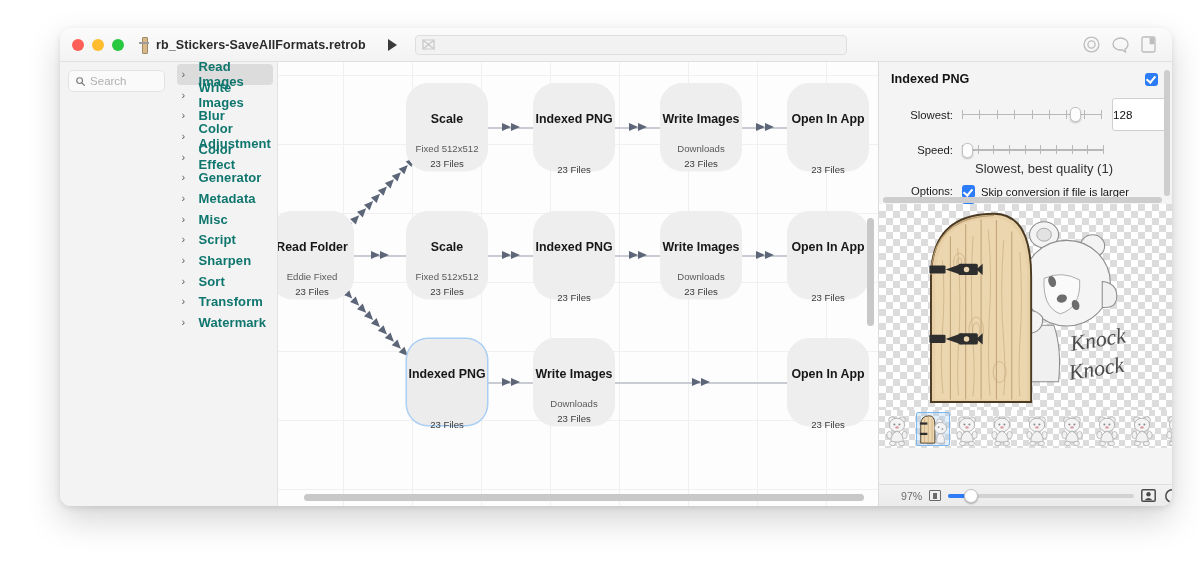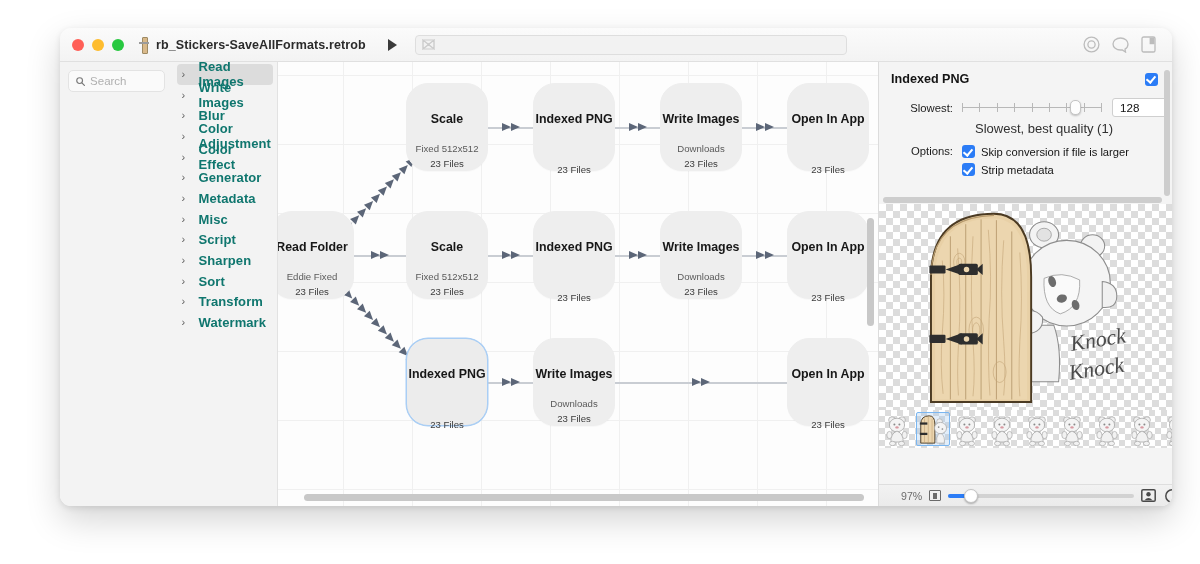--- a/index.html
+++ b/index.html
@@ -234,24 +234,24 @@
   .slider .thumb {
     position: absolute; width: 11px; height: 15px;
     background: #fdfdfd; border: 0.5px solid #c4c4c4;
     border-radius: 5px; top: -0.5px;
     box-shadow: 0 1px 2px rgba(0,0,0,0.22);
     cursor: grab;
   }
   #colors-slider { width: 140px; }
   #speed-slider { width: 142px; }
   #colors-value {
-    width: 58px; height: 19px; margin-left: 10px;
+    width: 58px; height: 33px; margin-left: 10px;
     background: #fff; border: 1px solid #cfcfcf; border-radius: 3px;
     font-size: 11.6px; color: #111; display: flex; align-items: center;
-    padding-left: 7px; flex: none;
+    flex: none;
   }
   #speed-caption {
     font-size: 13px; color: #303030;
     margin: 4px 0 0 84px;
   }
   .opt-row { display: flex; align-items: center; gap: 6px; }
   .opt-row + .opt-row { margin-top: 5px; }
   .opt-label { font-size: 11.2px; color: #141414; }
   #options-block { margin-top: 9px; display: flex; }
   #options-block .field-label { margin-top: 0; }
@@ -608,20 +608,39 @@
                 <i></i>
                 <i></i>
                 <i></i>
                 <i></i>
             </div>
             <div class="thumb" id="colors-thumb" style="left: 108.36px;"></div>
           </div>
           <div id="colors-value">128</div>
         </div>
 
+        <div class="field-row">
+          <span class="field-label">Speed:</span>
+          <div class="slider" id="speed-slider">
+            <div class="track"></div>
+            <div class="ticks">
+              <i></i>
+                <i></i>
+                <i></i>
+                <i></i>
+                <i></i>
+                <i></i>
+                <i></i>
+                <i></i>
+                <i></i>
+                <i></i>
+            </div>
+            <div class="thumb" id="speed-thumb" style="left: 0px;"></div>
+          </div>
+        </div>
         <div id="speed-caption">Slowest, best quality (1)</div>
 
         <div id="options-block">
           <span class="field-label">Options:</span>
           <div id="options-list">
               <div class="opt-row">
                 <span class="cb"></span>
                 <span class="opt-label">Skip conversion if file is larger</span>
               </div>
               <div class="opt-row">

